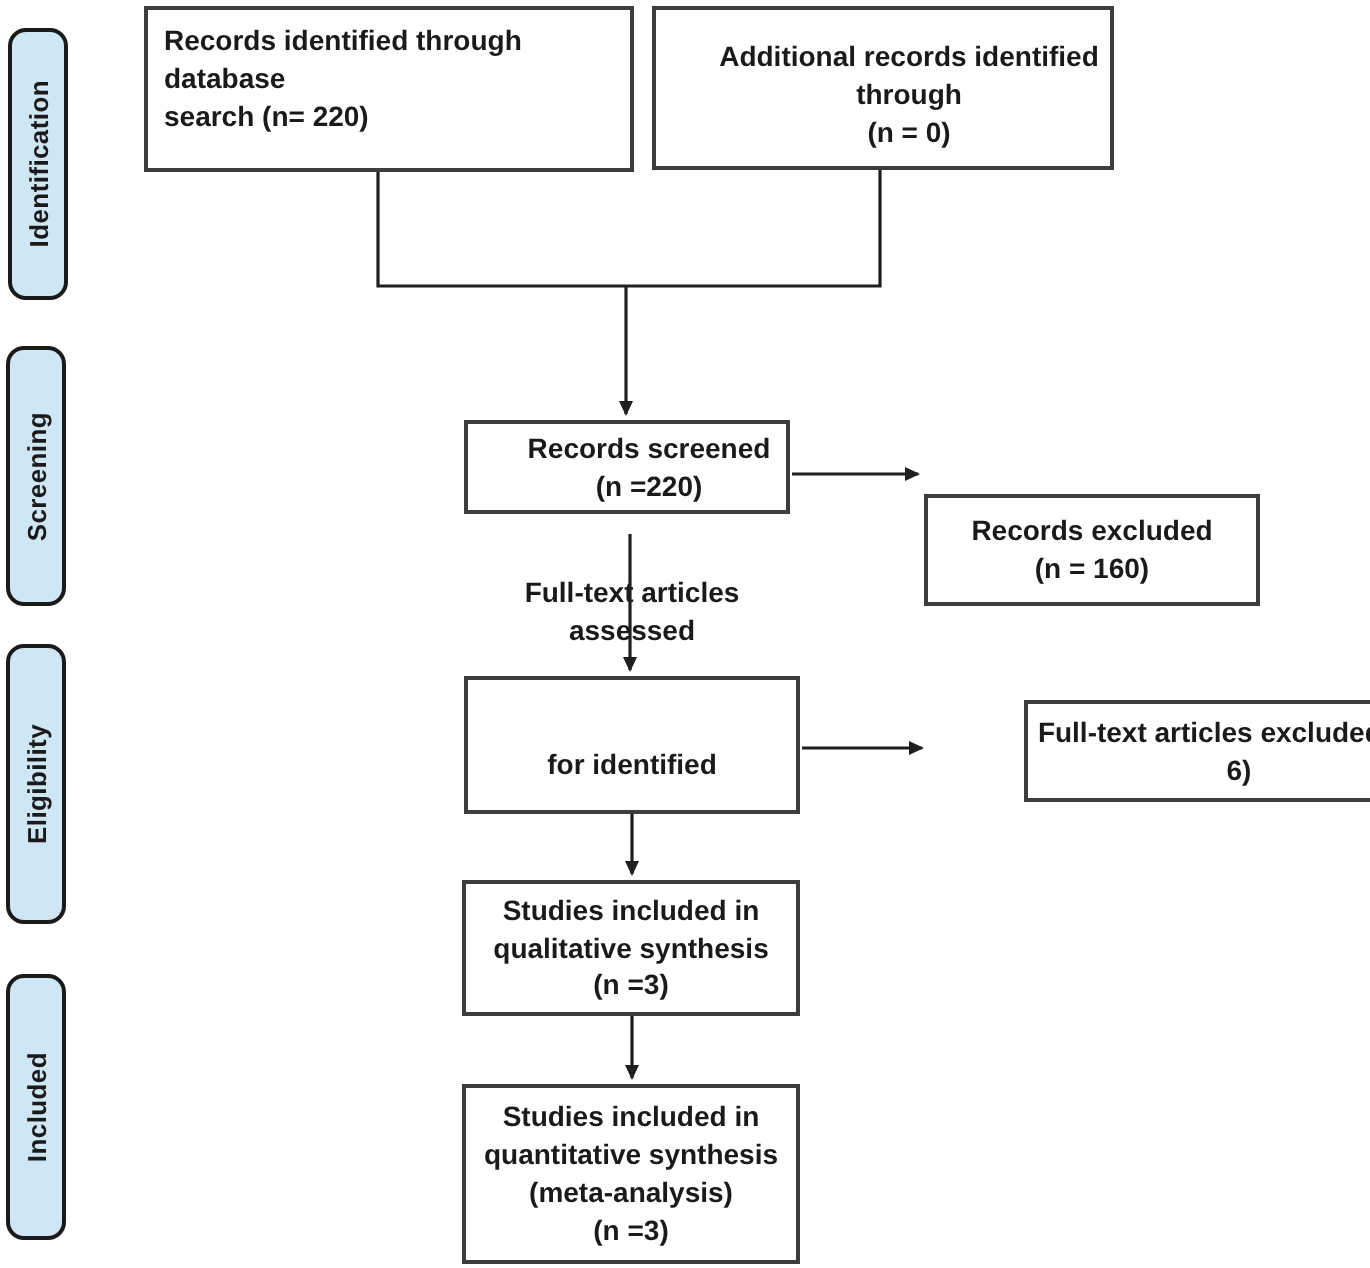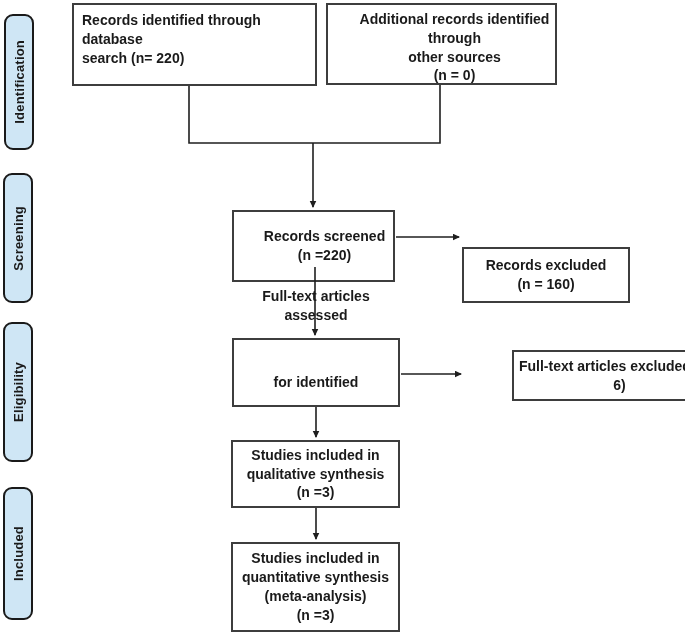--- a/index.html
+++ b/index.html
@@ -95,25 +95,24 @@
     <span class="vtext">Included</span>
   </div>
 
   <div class="fbox top-left" style="left:72px; top:3px; width:245px; height:83px;">
     <div class="bline">Records identified through database</div>
     <div class="bline">search (n= 220)</div>
   </div>
 
   <div class="fbox top-right" style="left:326px; top:3px; width:231px; height:82px;">
     <div class="bline">Additional records identified through</div>
-    <div class="bline">other sources</div>
     <div class="bline">(n = 0)</div>
   </div>
 
-  <div class="fbox" style="left:232px; top:210px; width:163px; height:72px;padding-left:22px;">
+  <div class="fbox" style="left:232px; top:210px; width:163px; height:47px;padding-left:22px;">
     <div class="bline">Records screened</div>
     <div class="bline">(n =220)</div>
   </div>
 
   <div class="fbox" style="left:462px; top:209px; width:168px; height:56px;margin-top:38px;">
     <div class="bline">Records excluded</div>
     <div class="bline">(n = 160)</div>
   </div>
 
   <div class="fbox" style="left:232px; top:338px; width:168px; height:69px;gap:48px;">

